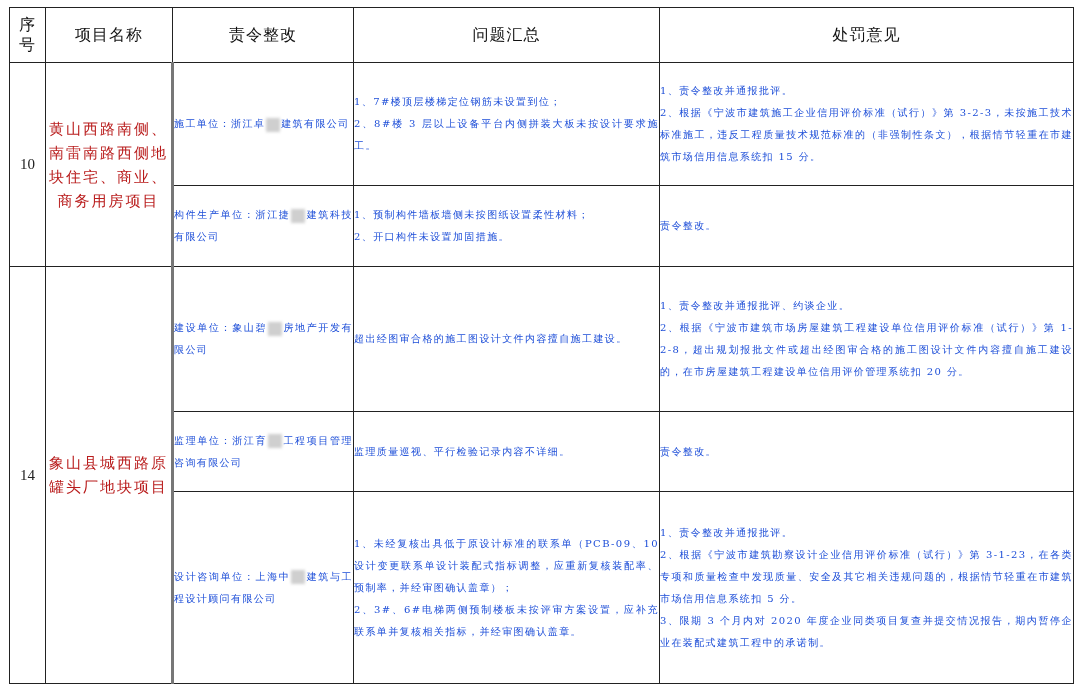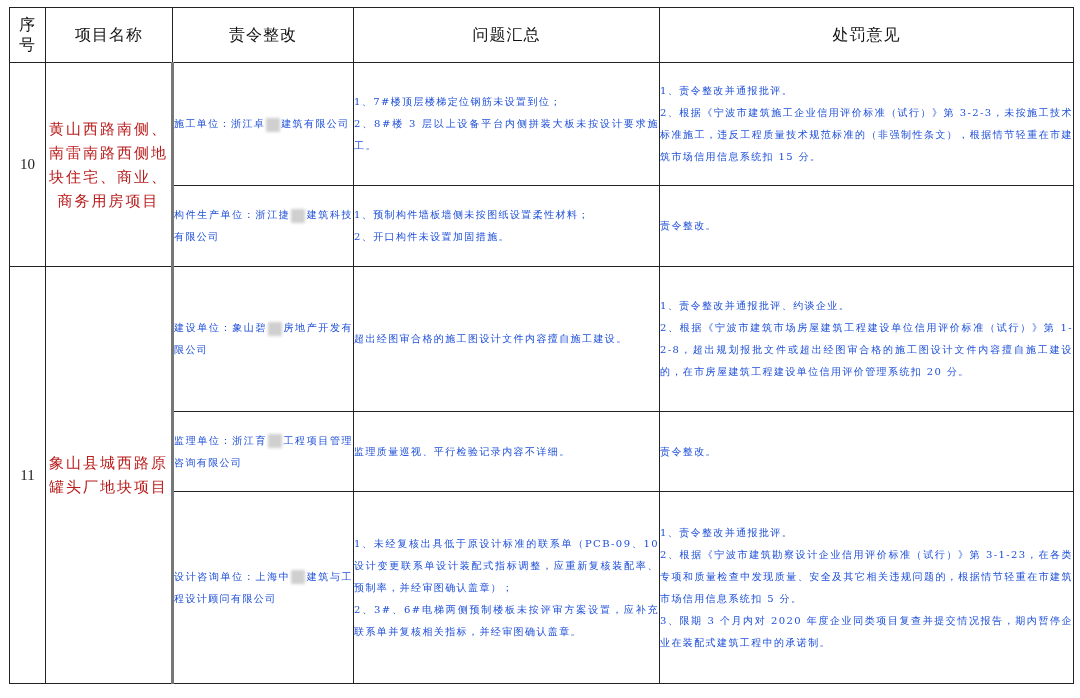--- a/index.html
+++ b/index.html
@@ -63,21 +63,21 @@
     <td class="cell-text">
       <span class="line">1、预制构件墙板墙侧未按图纸设置柔性材料；</span>
       <span class="line">2、开口构件未设置加固措施。</span>
     </td>
     <td class="cell-text">
       <span class="line">责令整改。</span>
     </td>
   </tr>
 
   <tr class="r-c">
-    <td rowspan="3" class="cell-num">11</td>
+    <td rowspan="3" class="cell-num">14</td>
     <td rowspan="3" class="cell-proj">象山县城西路原罐头厂地块项目</td>
     <td class="cell-text unit-col">
       <span>建设单位：象山碧</span><span class="blur"></span><span>房地产开发有限公司</span>
     </td>
     <td class="cell-text">
       <span class="line">超出经图审合格的施工图设计文件内容擅自施工建设。</span>
     </td>
     <td class="cell-text">
       <span class="line">1、责令整改并通报批评、约谈企业。</span>
       <span class="line">2、根据《宁波市建筑市场房屋建筑工程建设单位信用评价标准（试行）》第 1-2-8，超出规划报批文件或超出经图审合格的施工图设计文件内容擅自施工建设的，在市房屋建筑工程建设单位信用评价管理系统扣 20 分。</span>

